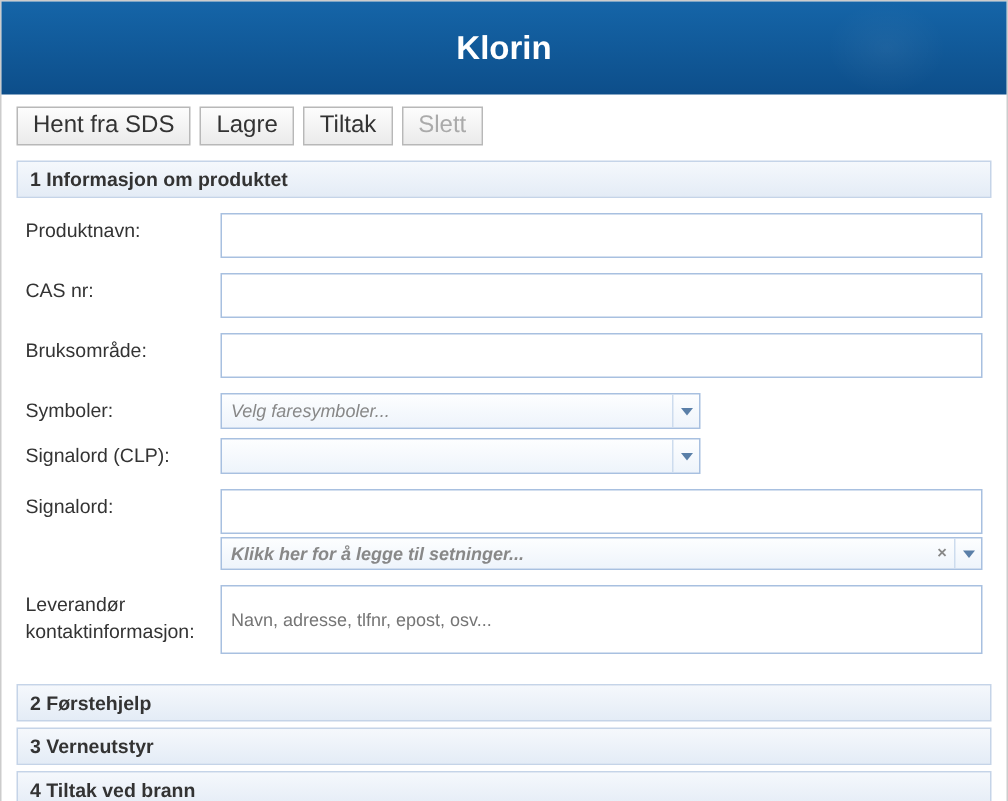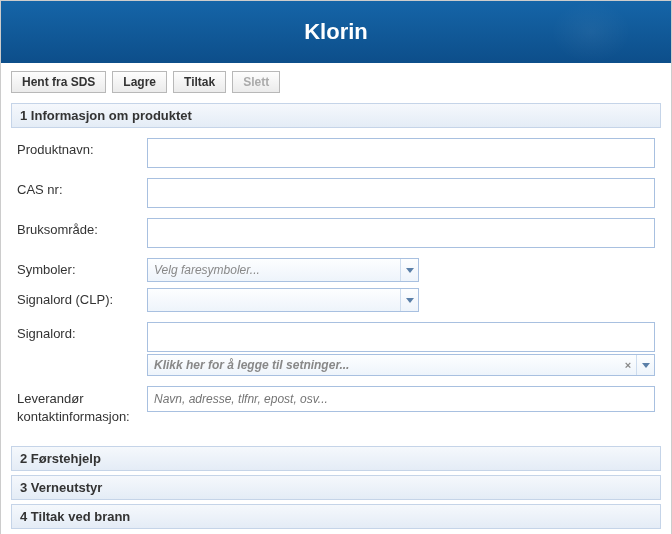--- a/index.html
+++ b/index.html
@@ -1,40 +1,40 @@
 <!DOCTYPE html>
 <html><head>
 <meta charset="utf-8">
 <style>
 * { box-sizing: border-box; margin: 0; padding: 0; }
 body { font-family: "Segoe UI", Tahoma, sans-serif; font-size: 13px; color: #333; background: #fff; }
 .window { width: 672px; border: 1px solid #ccc; }
 .header { background: linear-gradient(to bottom, #1565a8, #0d4e8a); color: #fff; text-align: center; padding: 18px 0; font-size: 22px; font-weight: bold; position: relative; }
 .header::after { content: ""; position: absolute; right: 40px; top: 0; bottom: 0; width: 80px; background: radial-gradient(ellipse at center, rgba(255,255,255,0.05) 0%, transparent 70%); }
 .toolbar { padding: 8px 10px 6px; display: flex; gap: 6px; }
-.btn { background: linear-gradient(to bottom, #fdfdfd, #ebebeb); border: 1px solid #b8b8b8; padding: 3px 10px; font-size: 12px; cursor: pointer; color: #333; font-weight: bold; }
+.btn { background: linear-gradient(to bottom, #fdfdfd, #ebebeb); border: 1px solid #b8b8b8; padding: 3px 10px; font-size: 16px; cursor: pointer; color: #333; }
 .btn:disabled, .btn.disabled { color: #aaa; cursor: default; }
 .content { padding: 0 10px 10px; }
 .section-header { background: linear-gradient(to bottom, #f5f8fc, #e4ecf6); border: 1px solid #c5d4e8; padding: 4px 8px; font-weight: bold; font-size: 13px; margin-top: 4px; cursor: pointer; }
 .section-body { padding: 10px 6px 6px; }
 .row { display: flex; align-items: flex-start; margin-bottom: 10px; }
 .row.tight { margin-bottom: 6px; }
 .label { width: 130px; padding-top: 4px; font-size: 13px; color: #333; flex-shrink: 0; }
 .field { flex: 1; }
 .text-input { width: 100%; height: 28px; border: 1px solid #a8c0e0; padding: 4px 6px; font-size: 13px; }
 .text-input.tall { height: 30px; }
-.dropdown { width: 272px; height: 24px; border: 1px solid #a8c0e0; background: linear-gradient(to bottom, #fdfeff, #eef4fb); display: flex; align-items: center; position: relative; justify-content: flex-end; }
+.dropdown { width: 320px; height: 24px; border: 1px solid #a8c0e0; background: linear-gradient(to bottom, #fdfeff, #eef4fb); display: flex; align-items: center; position: relative; justify-content: flex-end; }
 .dropdown-text { flex: 1; padding: 0 6px; color: #888; font-style: italic; font-size: 12px; }
 .dropdown-arrow { width: 18px; height: 100%; display: flex; align-items: center; justify-content: center; border-left: 1px solid #cddcee; }
 .arrow-down { width: 0; height: 0; border-left: 4px solid transparent; border-right: 4px solid transparent; border-top: 5px solid #5a7fa8; }
 .setninger-box { width: 100%; height: 30px; border: 1px solid #a8c0e0; background: #fff; margin-bottom: 2px; }
 .setninger-add { width: 100%; height: 22px; border: 1px solid #a8c0e0; background: linear-gradient(to bottom, #fdfeff, #eef4fb); display: flex; align-items: center; position: relative; font-weight: bold; }
 .setninger-add-text { flex: 1; padding: 0 6px; color: #888; font-style: italic; font-size: 12px; }
 .clear-x { width: 16px; color: #888; text-align: center; font-size: 11px; cursor: pointer; }
-.leverandor-input { width: 100%; height: 26px; border: 1px solid #a8c0e0; padding: 12px 6px; font-size: 12px; font-style: italic; color: #888; }
+.leverandor-input { width: 100%; height: 26px; border: 1px solid #a8c0e0; padding: 22px 6px; font-size: 12px; color: #888; }
 .label-multi { line-height: 1.4; }
 </style>
 </head>
 <body>
 
 <div class="window">
   <div class="header">
     <span>Klorin</span>
   </div>
 

